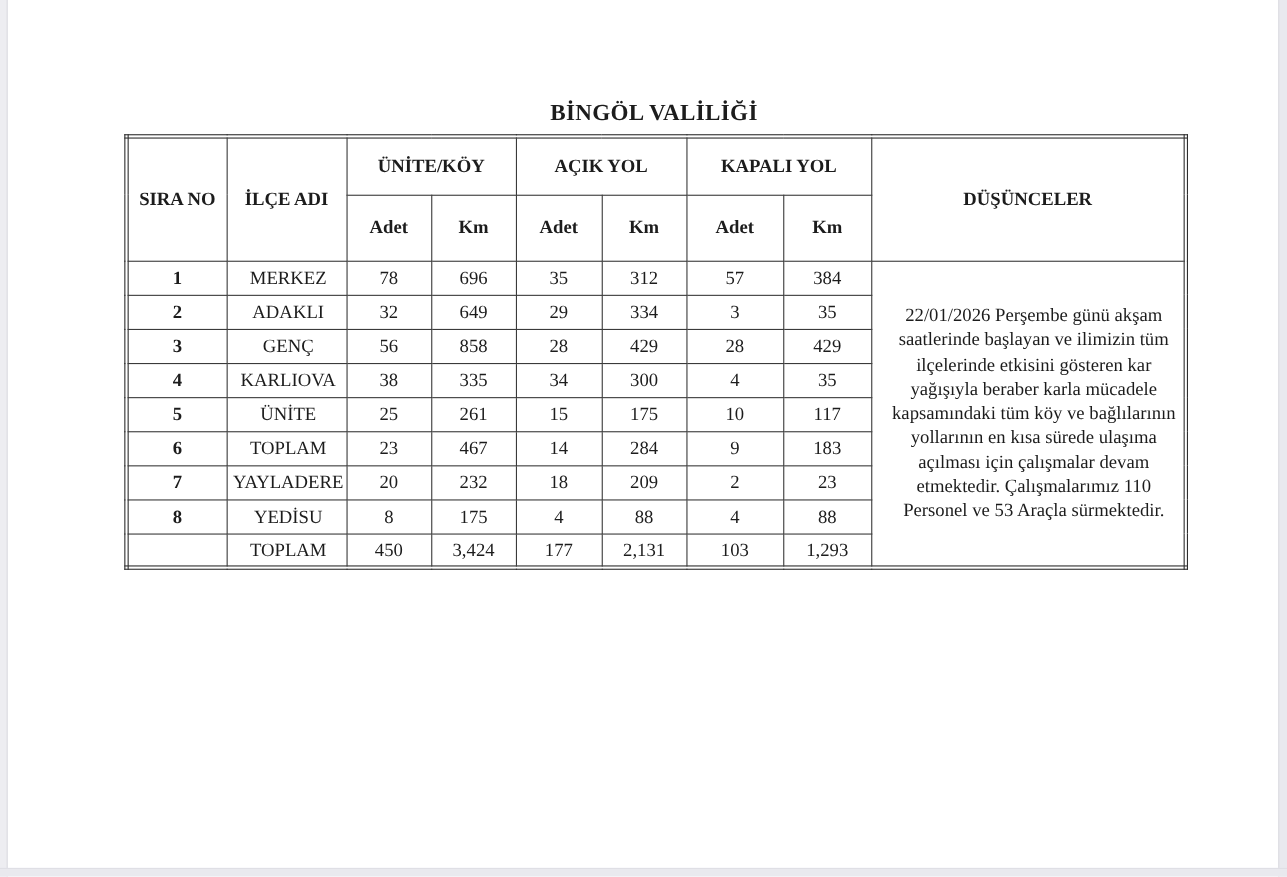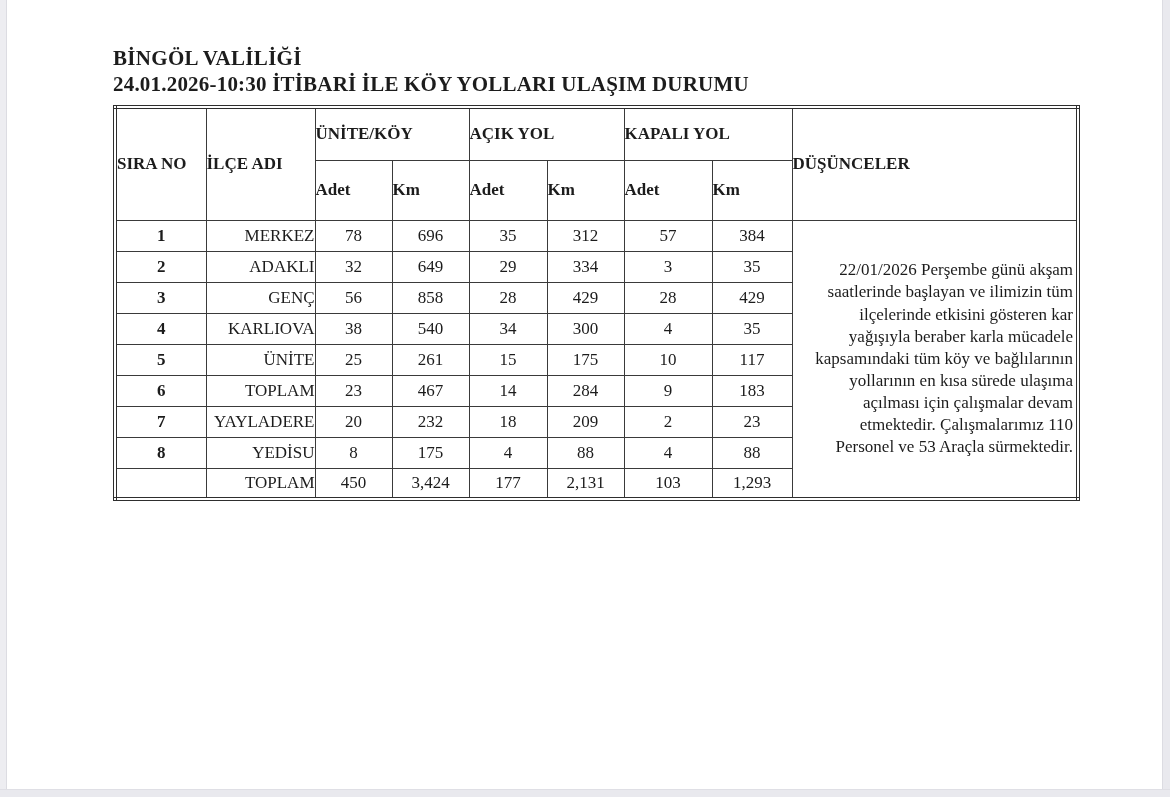--- a/index.html
+++ b/index.html
@@ -21,63 +21,62 @@
     position: absolute; right: 0; top: 0; width: 8px; height: 797px;
     background: #e9e9ee; border-left: 1px solid #dcdce2;
   }
   .edge-bottom {
     position: absolute; left: 0; bottom: 0; width: 1170px; height: 8px;
     background: #e9e9ee; border-top: 1px solid #dfdfe5;
   }
   .doc {
     position: absolute; left: 113px; top: 45px; width: 963px;
   }
-  .doc-header { text-align: left; margin-bottom: 7px; }
+  .doc-header { text-align: center; margin-bottom: 7px; margin-top: 44px; }
   .title1 { font-size: 21px; font-weight: bold; line-height: 26px; letter-spacing: 0.3px; }
   .title2 { font-size: 19px; font-weight: bold; line-height: 26px; }
   .title3 { font-size: 21px; font-weight: bold; line-height: 27px; letter-spacing: 0.2px; }
 
   table.road {
     border-collapse: collapse;
     border: 4px double #2e2e2e;
     width: 963px;
     table-layout: fixed;
   }
   table.road th, table.road td {
     border: 1px solid #3a3a3a;
     font-size: 17px;
     overflow: hidden;
   }
   thead tr.h1 { height: 53px; }
   thead tr.h2 { height: 60px; }
   tbody tr { height: 31px; }
-  thead th { font-weight: bold; text-align: left; vertical-align: middle; }
+  thead th { font-weight: bold; text-align: center; vertical-align: middle; }
   td.num, th.sira { text-align: center; vertical-align: middle; }
   th.sira { font-weight: bold; }
-  td.ilce { text-align: right; vertical-align: middle; padding-left: 3px; }
+  td.ilce { text-align: center; vertical-align: middle; padding-left: 3px; }
   td.bold, td.total-label { font-weight: normal; }
   td.notes {
     vertical-align: middle;
-    text-align: right;
+    text-align: center;
     padding: 2px 3px 2px 14px;
     font-size: 16.5px;
     line-height: 1.3;
   }
 </style>
 </head>
 <body>
 
 <div class="edge-left"></div>
 <div class="edge-right"></div>
 <div class="edge-bottom"></div>
 
 <div class="doc">
   <div class="doc-header">
     <div class="title1">BİNGÖL VALİLİĞİ</div>
-    <div class="title3">24.01.2026-10:30 İTİBARİ İLE KÖY YOLLARI ULAŞIM DURUMU</div>
   </div>
 
   <table class="road">
     <colgroup>
       <col style="width:91px">
         <col style="width:109px">
       <col style="width:77px">
         <col style="width:77px">
       <col style="width:78px">
         <col style="width:77px">
@@ -132,21 +131,21 @@
         <td class="num">858</td>
         <td class="num">28</td>
         <td class="num">429</td>
         <td class="num">28</td>
         <td class="num">429</td>
       </tr>
       <tr>
         <th class="sira">4</th>
         <td class="ilce">KARLIOVA</td>
         <td class="num">38</td>
-        <td class="num">540</td>
+        <td class="num">335</td>
         <td class="num">34</td>
         <td class="num">300</td>
         <td class="num">4</td>
         <td class="num">35</td>
       </tr>
       <tr>
         <th class="sira">5</th>
         <td class="ilce">ÜNİTE</td>
         <td class="num">25</td>
         <td class="num">261</td>

